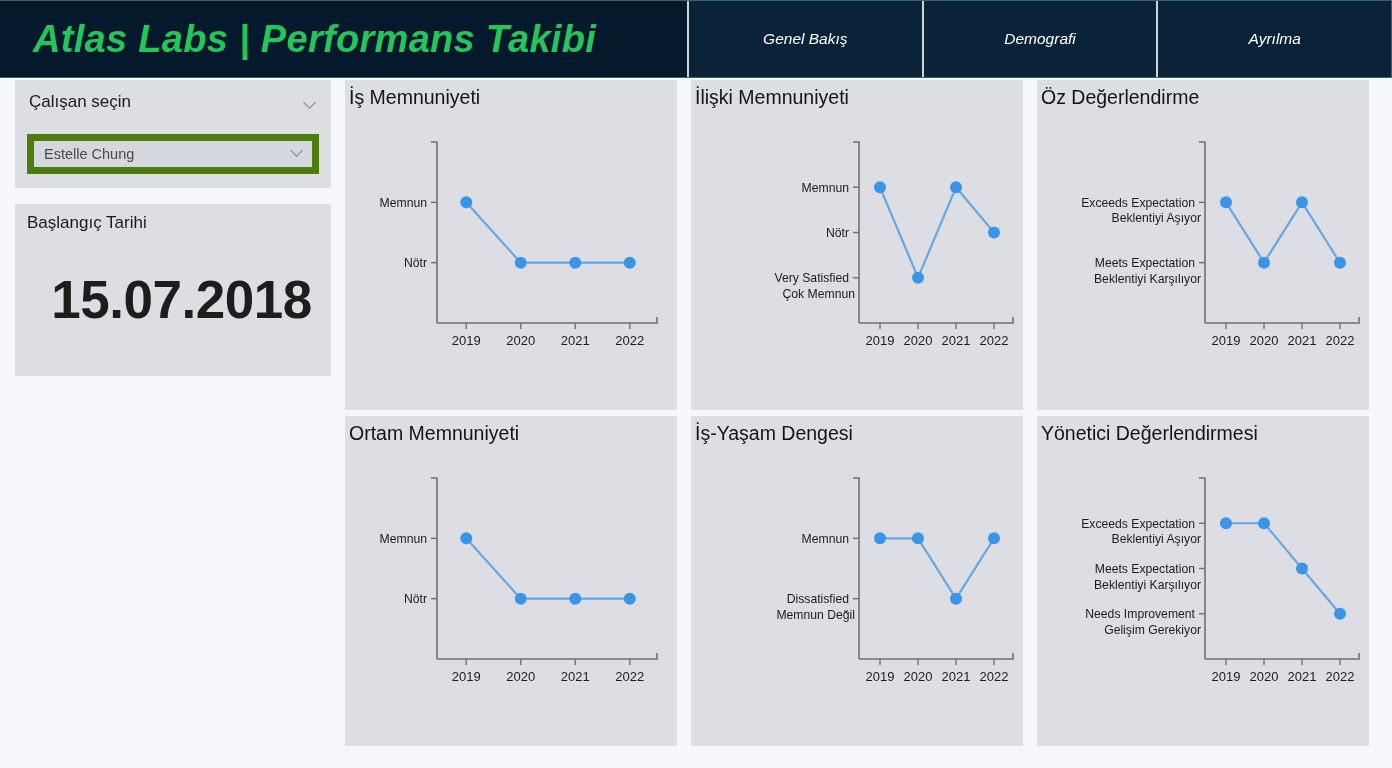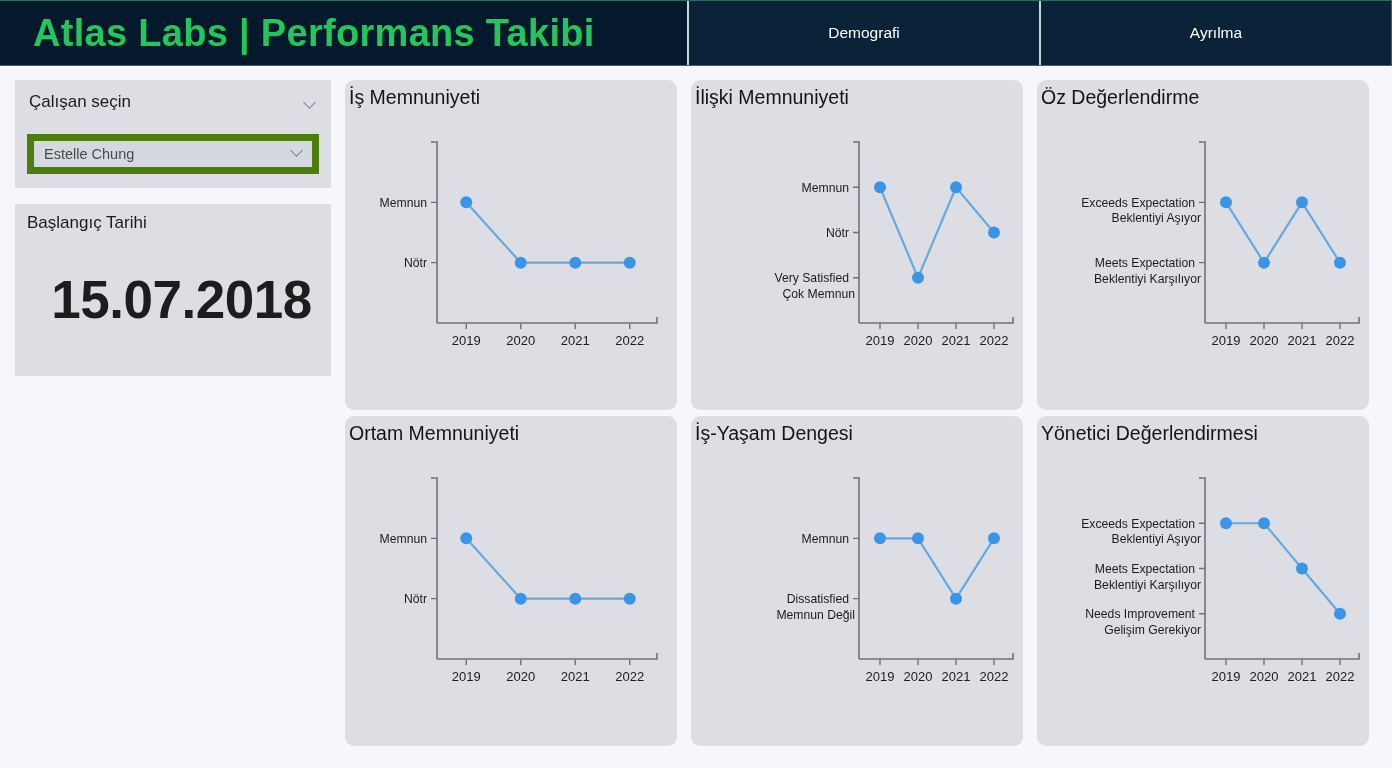--- a/index.html
+++ b/index.html
@@ -11,26 +11,27 @@
     overflow: hidden;
     background: #f6f7fa;
     font-family: "Liberation Sans", sans-serif;
     -webkit-font-smoothing: antialiased;
   }
 
   
   #header-bar {
     position: absolute;
     left: 0; top: 0;
-    width: 1392px; height: 66px;
+    width: 1392px; height: 78px;
     background: #04192b;
     border: 1px solid #2f6a63;
     border-left: none;
     display: flex;
     align-items: stretch;
+    font-style: italic;
   }
   #brand-block {
     width: 689px;
     display: flex;
     align-items: center;
     padding-left: 33px;
     border-right: 2px solid #c9d6db;
   }
   #brand-title {
     color: #23c65a;
@@ -131,21 +132,20 @@
     width: 1034px; height: 666px;
     display: grid;
     grid-template-columns: repeat(3, 332px);
     grid-template-rows: 330px 330px;
     gap: 6px 14px;
   }
   .chart-card {
     background: #dcdee4;
     position: relative;
     overflow: hidden;
-    border-radius: 9px;
   }
   .chart-title {
     position: absolute;
     left: 4px; top: 6px;
     font-size: 19.5px;
     color: #141414;
     white-space: nowrap;
   }
   .chart-canvas { position: absolute; left: 0; top: 0; }
 
@@ -173,20 +173,23 @@
   }
 </style>
 </head>
 <body>
 
 <div id="header-bar">
   <div id="brand-block">
     <span id="brand-title">Atlas Labs | Performans Takibi</span>
   </div>
   <nav id="nav-tabs">
+      <div class="nav-tab">
+        <span>Genel Bakış</span>
+      </div>
       <div class="nav-tab">
         <span>Demografi</span>
       </div>
       <div class="nav-tab">
         <span>Ayrılma</span>
       </div>
     </nav>
 </div>
 
 <aside id="sidebar">

